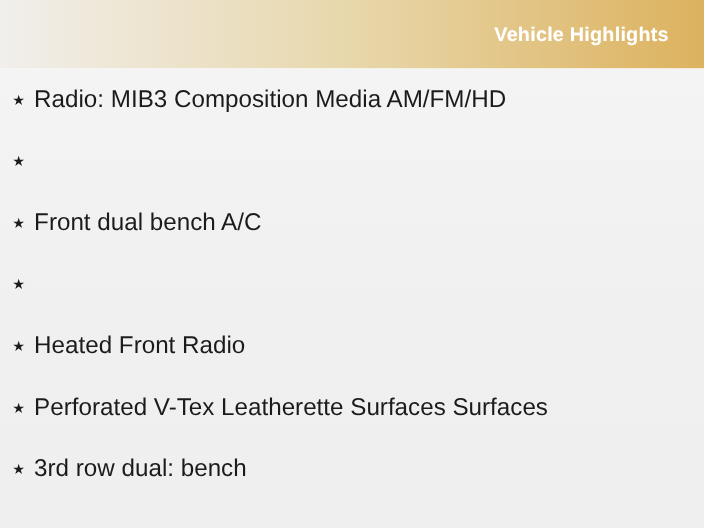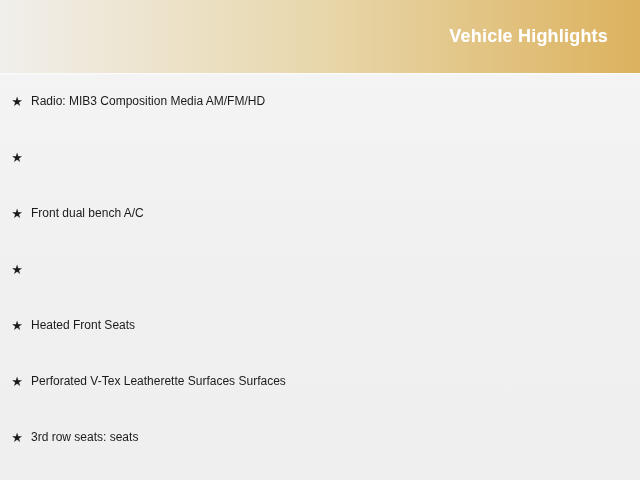--- a/index.html
+++ b/index.html
@@ -8,21 +8,21 @@
     font-family: "Liberation Sans", sans-serif;
     overflow: hidden;
     background: var(--body-background, #f1f1f1);
   }
   .page {
     width: 640px;
     height: 480px;
     background: linear-gradient(180deg, #f5f5f5 0%, #f0f0f0 60%, #efefef 100%);
   }
   .header {
-    height: 73px;
+    height: 62px;
     width: 100%;
     background: linear-gradient(90deg,
       var(--header-gradient-start, #f1efec) 0%,
       var(--header-gradient-mid, #e8d7ab) 50%,
       var(--header-gradient-end, #dcb25e) 100%);
     display: flex;
     align-items: center;
     justify-content: flex-end;
     padding-right: 32px;
     box-shadow: 0 1px 2px rgba(255,255,255,0.9);
@@ -46,21 +46,21 @@
   .star {
     font-size: 13px;
     color: var(--text-color, #1b1b1b);
     width: 14px;
     flex: none;
     text-align: center;
     margin-right: 7px;
     line-height: 1;
   }
   .label {
-    font-size: 12px;
+    font-size: 22px;
     color: var(--text-color, #1b1b1b);
     white-space: nowrap;
   }
 </style>
 </head>
 <body>
 
 <div class="page">
 
   <div class="header">
@@ -77,25 +77,25 @@
     </li>
     <li class="item">
       <span class="star">★</span>
       <span class="label">Front dual bench A/C</span>
     </li>
     <li class="item">
       <span class="star">★</span>
     </li>
     <li class="item">
       <span class="star">★</span>
-      <span class="label">Heated Front Seats</span>
+      <span class="label">Heated Front Radio</span>
     </li>
     <li class="item">
       <span class="star">★</span>
       <span class="label">Perforated V-Tex Leatherette Surfaces Surfaces</span>
     </li>
     <li class="item">
       <span class="star">★</span>
-      <span class="label">3rd row seats: seats</span>
+      <span class="label">3rd row dual: bench</span>
     </li>
   </ul>
 
 </div>
 
 </body></html>

